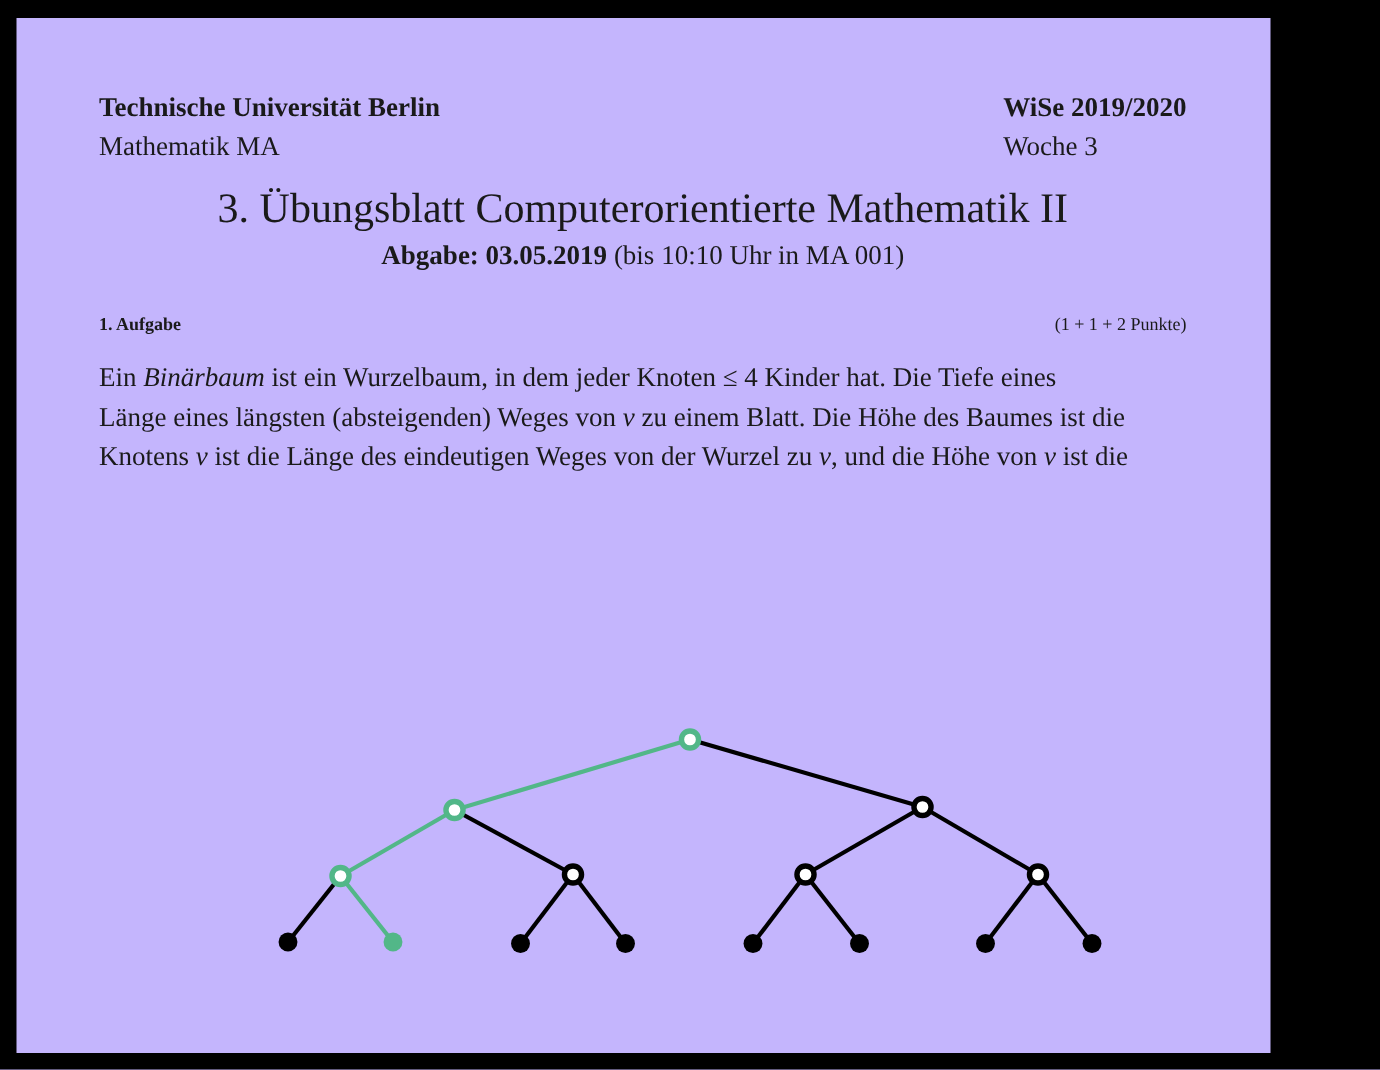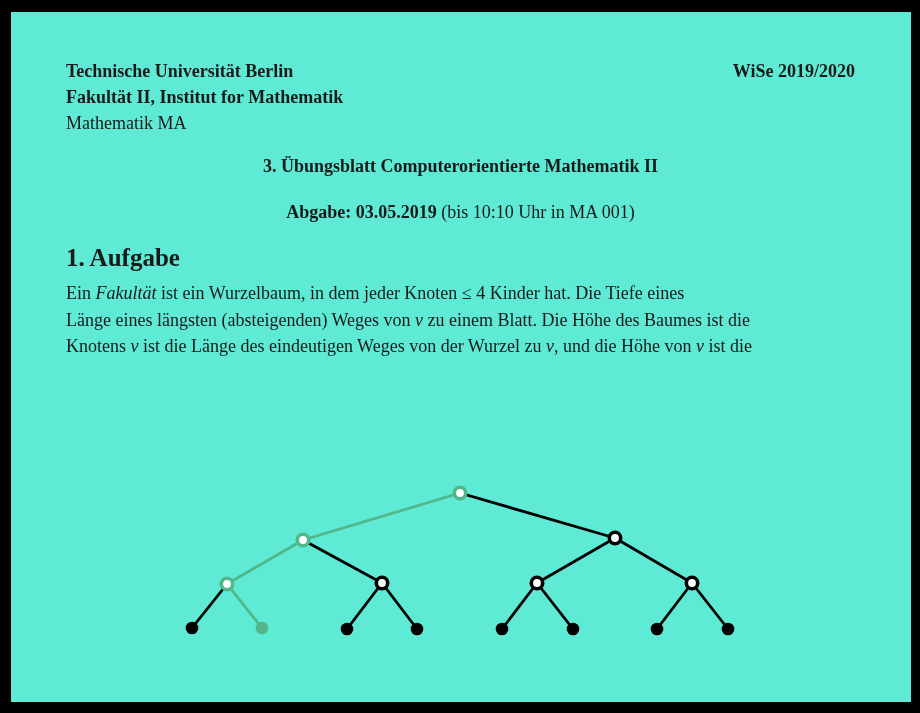--- a/index.html
+++ b/index.html
@@ -7,71 +7,72 @@
     width: 920px; height: 713px;
     background: #000;
     position: relative;
     font-family: "Liberation Serif", "DejaVu Serif", serif;
     color: #1a1a1a;
     overflow: hidden;
   }
   .page {
     position: absolute;
     left: 11px; top: 12px;
-    width: 900px; height: 690px;
-    background: #5eead4;
+    width: 836px; height: 690px;
+    background: #c4b5fd;
     box-sizing: border-box;
     padding: 46px 56px 0 55px;
   }
   .header { display: flex; justify-content: space-between; }
   .hline { font-size: 18px; line-height: 26px; }
   .bold { font-weight: bold; }
   .header-right { }
   .title-block { text-align: center; margin-top: 14px; }
-  .doc-title { font-size: 18px; font-weight: bold; line-height: 32px; }
-  .subtitle { font-size: 18px; line-height: 28px; margin-top: 16px; }
+  .doc-title { font-size: 28px; font-weight: normal; line-height: 32px; }
+  .subtitle { font-size: 18px; line-height: 28px; }
   .task-row {
     display: flex; justify-content: space-between;
-    margin-top: 19px; font-size: 25px; line-height: 26px;
+    margin-top: 19px; font-size: 12px; line-height: 26px;
   }
   .paragraph { margin-top: 9px; font-size: 18px; line-height: 26.5px; }
   .paragraph em { font-style: italic; }
   .tree-svg {
     position: absolute; left: 0; top: 0;
     width: 900px; height: 690px;
     pointer-events: none;
   }
 </style>
 </head>
 <body>
 
 <div class="page">
 
   <div class="header">
     <div class="header-left">
       <div class="hline bold">Technische Universität Berlin</div>
-      <div class="hline bold">Fakultät II, Institut for Mathematik</div>
       <div class="hline">Mathematik MA</div>
     </div>
     <div class="header-right">
       <div class="hline bold">WiSe 2019/2020</div>
+      <div class="hline">Woche 3</div>
     </div>
   </div>
 
   <div class="title-block">
     <div class="doc-title">3. Übungsblatt Computerorientierte Mathematik II</div>
     <div class="subtitle"><span class="bold">Abgabe: 03.05.2019</span><span> (bis 10:10 Uhr in MA 001)</span></div>
   </div>
 
   <div class="task-row">
     <div class="bold">1. Aufgabe</div>
+    <div>(1 + 1 + 2 Punkte)</div>
   </div>
 
   <div class="paragraph">
-      <div><span>Ein </span><em>Fakultät</em><span> ist ein Wurzelbaum, in dem jeder Knoten ≤ 4 Kinder hat. Die Tiefe eines</span></div>
+      <div><span>Ein </span><em>Binärbaum</em><span> ist ein Wurzelbaum, in dem jeder Knoten ≤ 4 Kinder hat. Die Tiefe eines</span></div>
       <div><span>Länge eines längsten (absteigenden) Weges von </span><em>v</em><span> zu einem Blatt. Die Höhe des Baumes ist die</span></div>
       <div><span>Knotens </span><em>v</em><span> ist die Länge des eindeutigen Weges von der Wurzel zu </span><em>v</em><span>, und die Höhe von </span><em>v</em><span> ist die</span></div>
     </div>
 
   <svg class="tree-svg" viewBox="0 0 900 690" xmlns="http://www.w3.org/2000/svg">
       <line x1="449" y1="481" x2="292" y2="528" stroke="#52b788" stroke-width="2.8"></line>
       <line x1="449" y1="481" x2="604" y2="526" stroke="#000000" stroke-width="2.8"></line>
       <line x1="292" y1="528" x2="216" y2="572" stroke="#52b788" stroke-width="2.8"></line>
       <line x1="292" y1="528" x2="371" y2="571" stroke="#000000" stroke-width="2.8"></line>
       <line x1="604" y1="526" x2="526" y2="571" stroke="#000000" stroke-width="2.8"></line>

